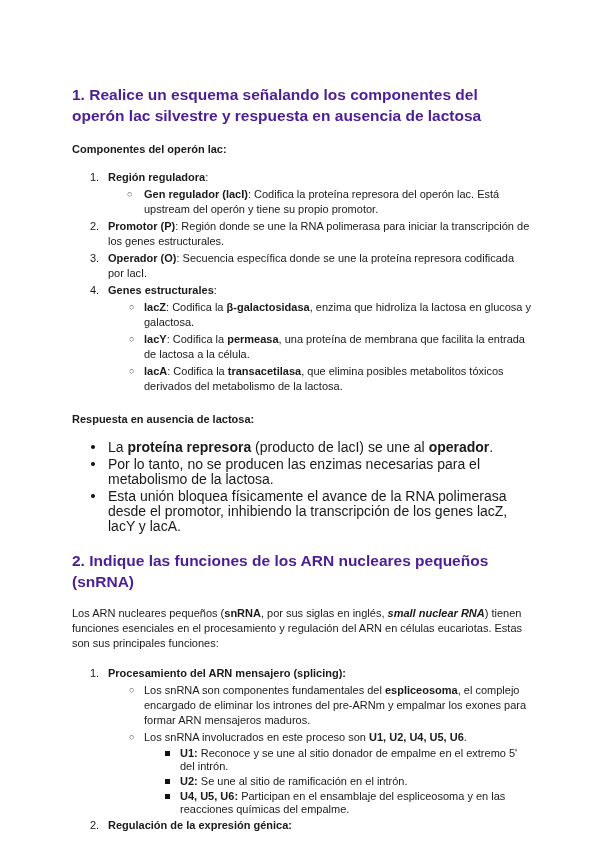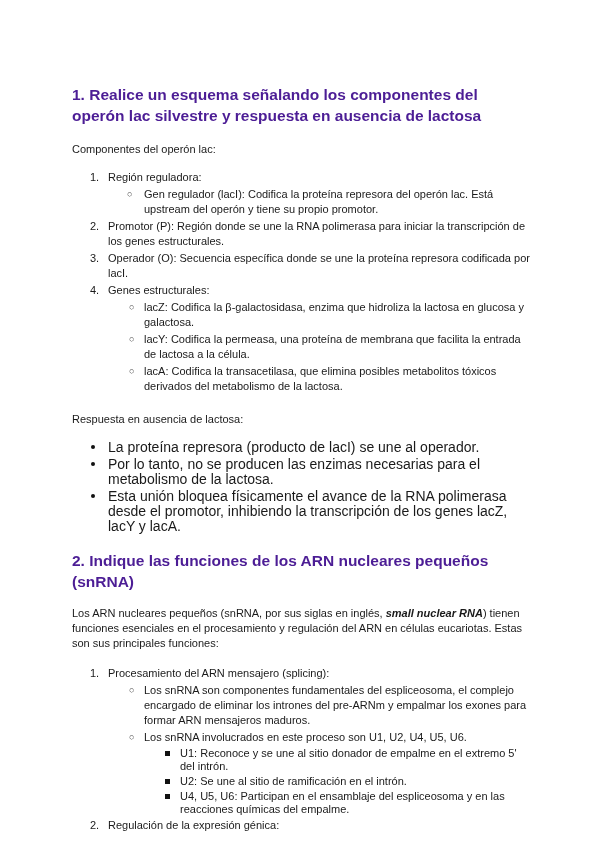--- a/index.html
+++ b/index.html
@@ -1,31 +1,31 @@
 <!DOCTYPE html>
 <html><head>
   <meta charset="utf-8">
   <style>
     html, body { margin: 0; padding: 0; background: #ffffff; }
     body { width: 600px; height: 848px; position: relative; overflow: hidden;
            font-family: "Liberation Sans", sans-serif; color: #1a1a1a; }
     .page { position: absolute; left: 72px; top: 84px; width: 460px; }
     h1 { font-size: 15.5px; font-weight: bold; line-height: 21px; margin: 0; color: #4c1d95; }
-    h3 { font-size: 11px; font-weight: normal; margin: 0; line-height: 14px; }
+    h3 { font-size: 11px; font-weight: bold; margin: 0; line-height: 14px; }
     .t { font-size: 11px; line-height: 15px; }
     ol, ul { margin: 0; padding: 0; list-style: none; }
     .ol-item { position: relative; padding-left: 36px; font-size: 11px; line-height: 15px; margin-bottom: 2px; }
     .ol-num { position: absolute; left: 18px; top: 0; }
     .ul1-item { position: relative; padding-left: 36px; font-size: 11px; line-height: 15px; margin-bottom: 2px; }
     .ul1-item .mark { position: absolute; left: 21px; top: 0; font-size: 9px; color: #444; }
     .ul2-item { position: relative; padding-left: 36px; font-size: 11px; line-height: 13px; margin-bottom: 2px; }
     .ul2-item .mark { position: absolute; left: 21px; top: 4px; width: 5px; height: 5px; background: #111; }
     .bul-item { position: relative; padding-left: 36px; font-size: 14px; line-height: 15px; margin-bottom: 2px; }
     .bul-item .mark { position: absolute; left: 19px; top: 5px; width: 4px; height: 4px; border-radius: 50%; background: #111; }
-    b { font-weight: normal; }
+    b { font-weight: bold; }
     i { font-style: italic; font-weight: bold; }
   </style>
 </head>
 <body>
 
 <div class="page">
 
   <h1>1. Realice un esquema señalando los componentes del operón lac silvestre y respuesta en ausencia de lactosa</h1>
 
   <h3 style="margin-top:16px;">Componentes del operón lac:</h3>

